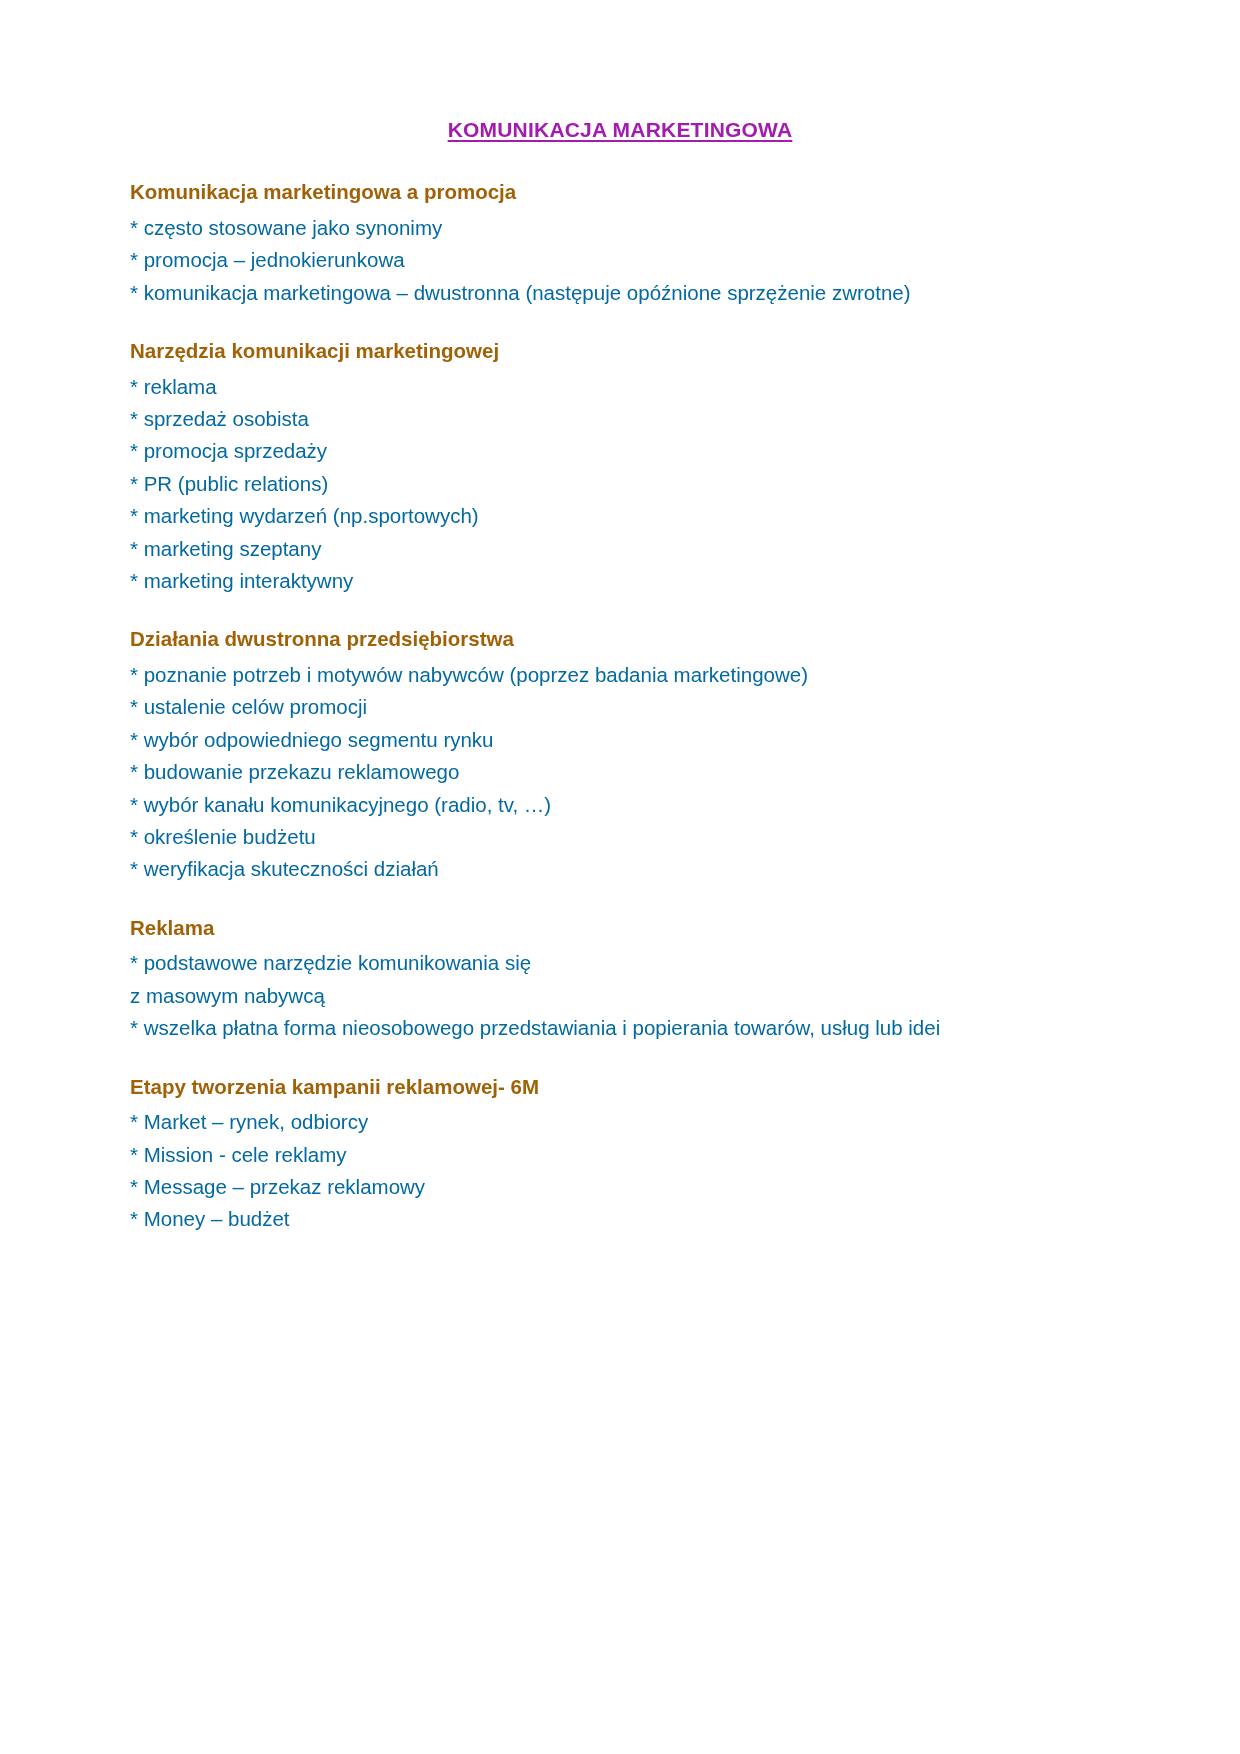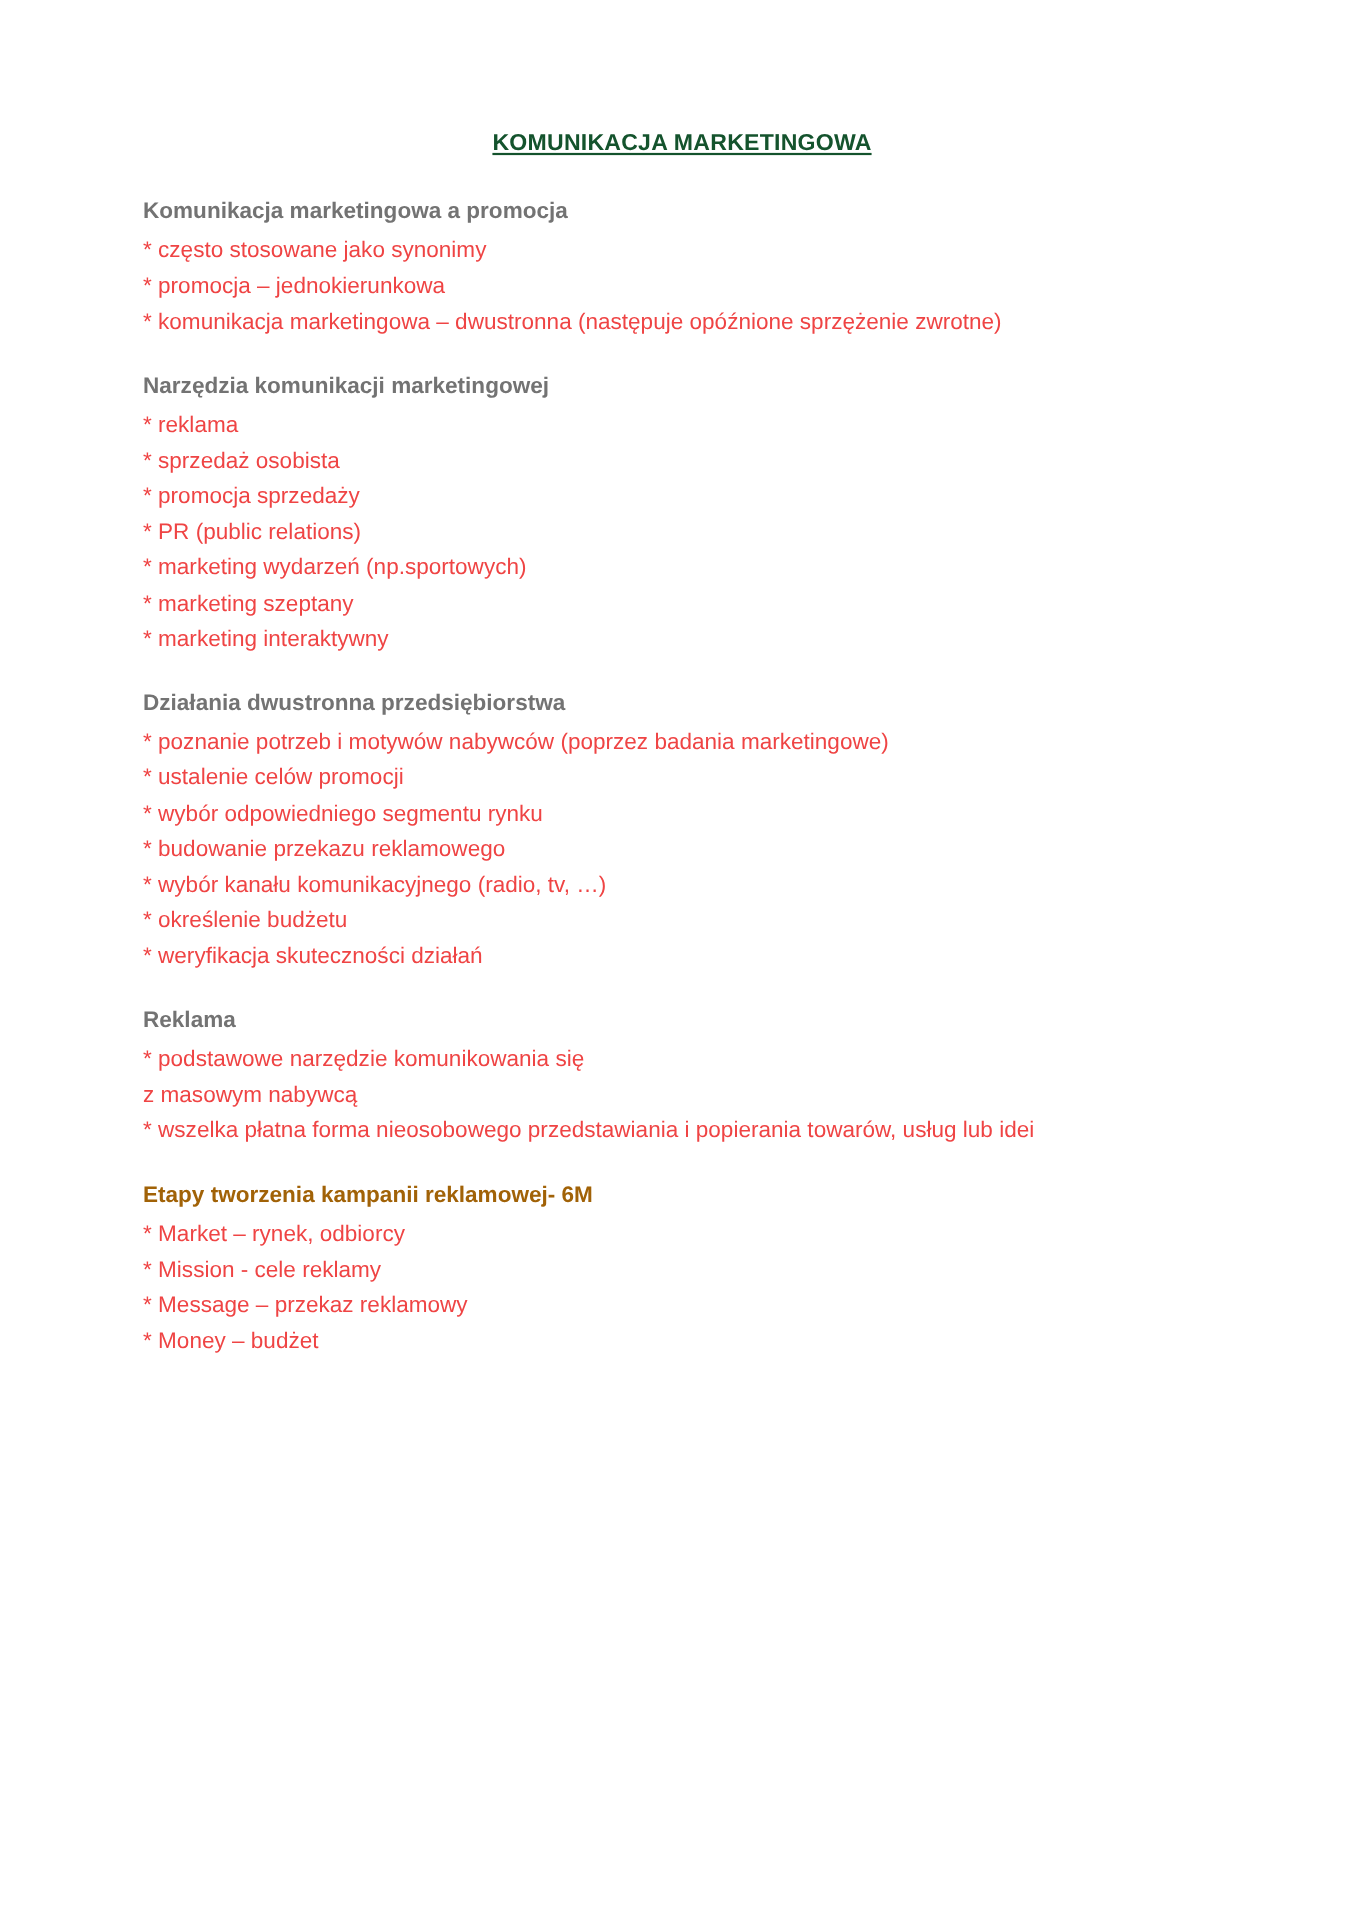--- a/index.html
+++ b/index.html
@@ -17,50 +17,50 @@
   }
   .page {
     position: relative;
     width: 1240px;
     min-height: 1754px;
     box-sizing: border-box;
     padding: 118px 130px 60px 130px;
   }
   .doc-title {
     text-align: center;
-    color: #14532d;
+    color: #a21caf;
     font-weight: bold;
     font-size: 21px;
     letter-spacing: 0.2px;
     text-decoration: underline;
     text-underline-offset: 3px;
     margin: 0 0 34px 0;
   }
   .section {
     margin-bottom: 26px;
   }
   .section:last-child {
     margin-bottom: 0;
   }
   .section-heading {
     font-weight: bold;
     font-size: 20.5px;
     line-height: 1.55;
     margin: 0 0 4px 0;
-    color: #737373;
+    color: #a16207;
   }
   .section-heading.accent {
     color: #a16207;
     text-underline-offset: 3px;
   }
   .line {
     font-size: 20.5px;
     line-height: 1.58;
     margin: 0;
-    color: #ef4444;
+    color: #0369a1;
     white-space: pre-wrap;
   }
   .line .kw {
     font-weight: normal;
   }
 </style>
 </head>
 <body>
 
 <div class="page">

